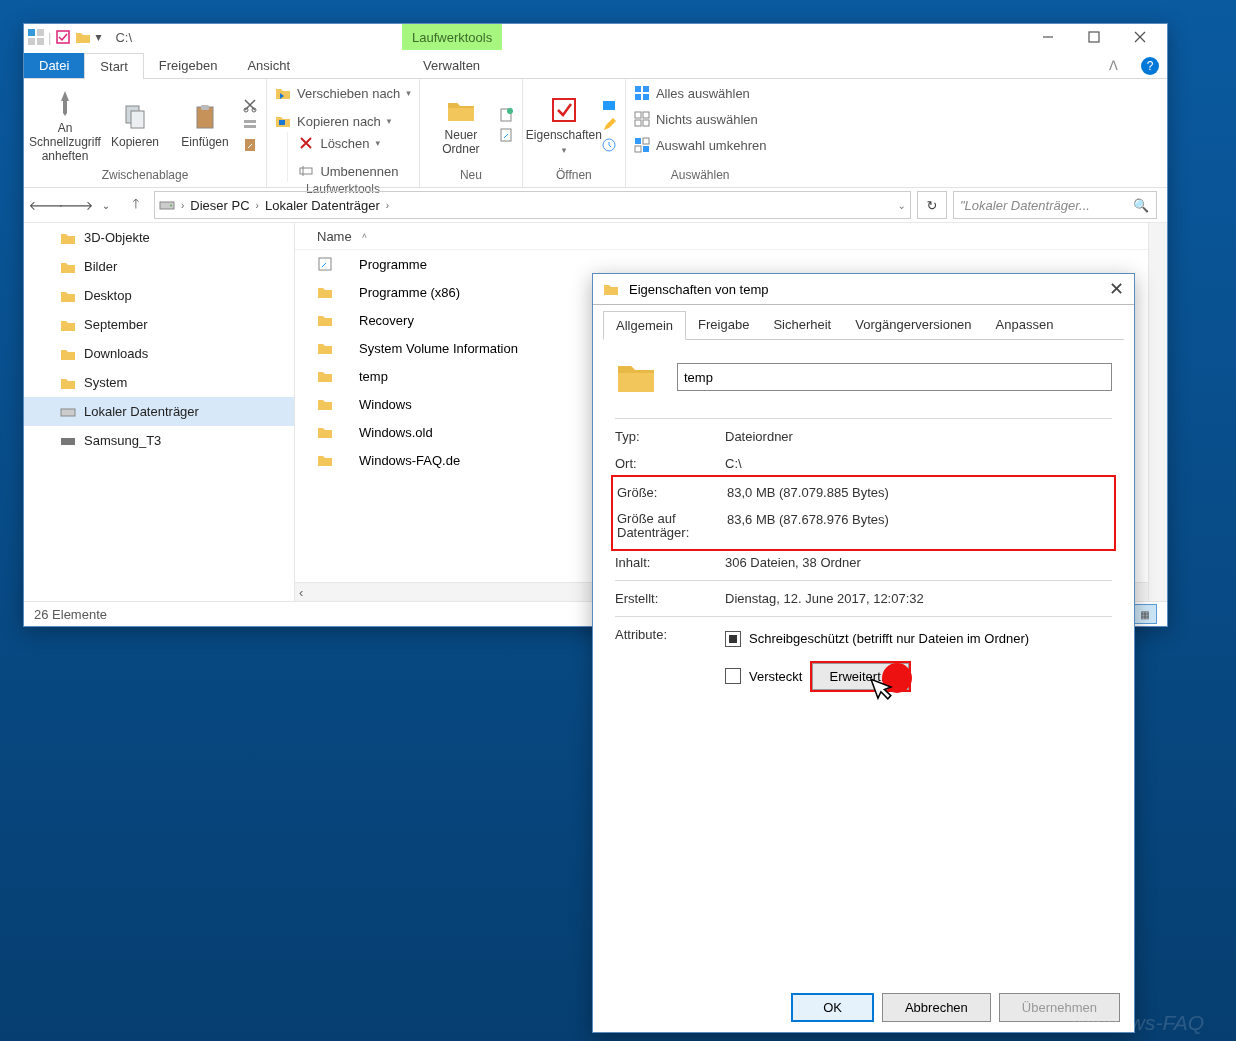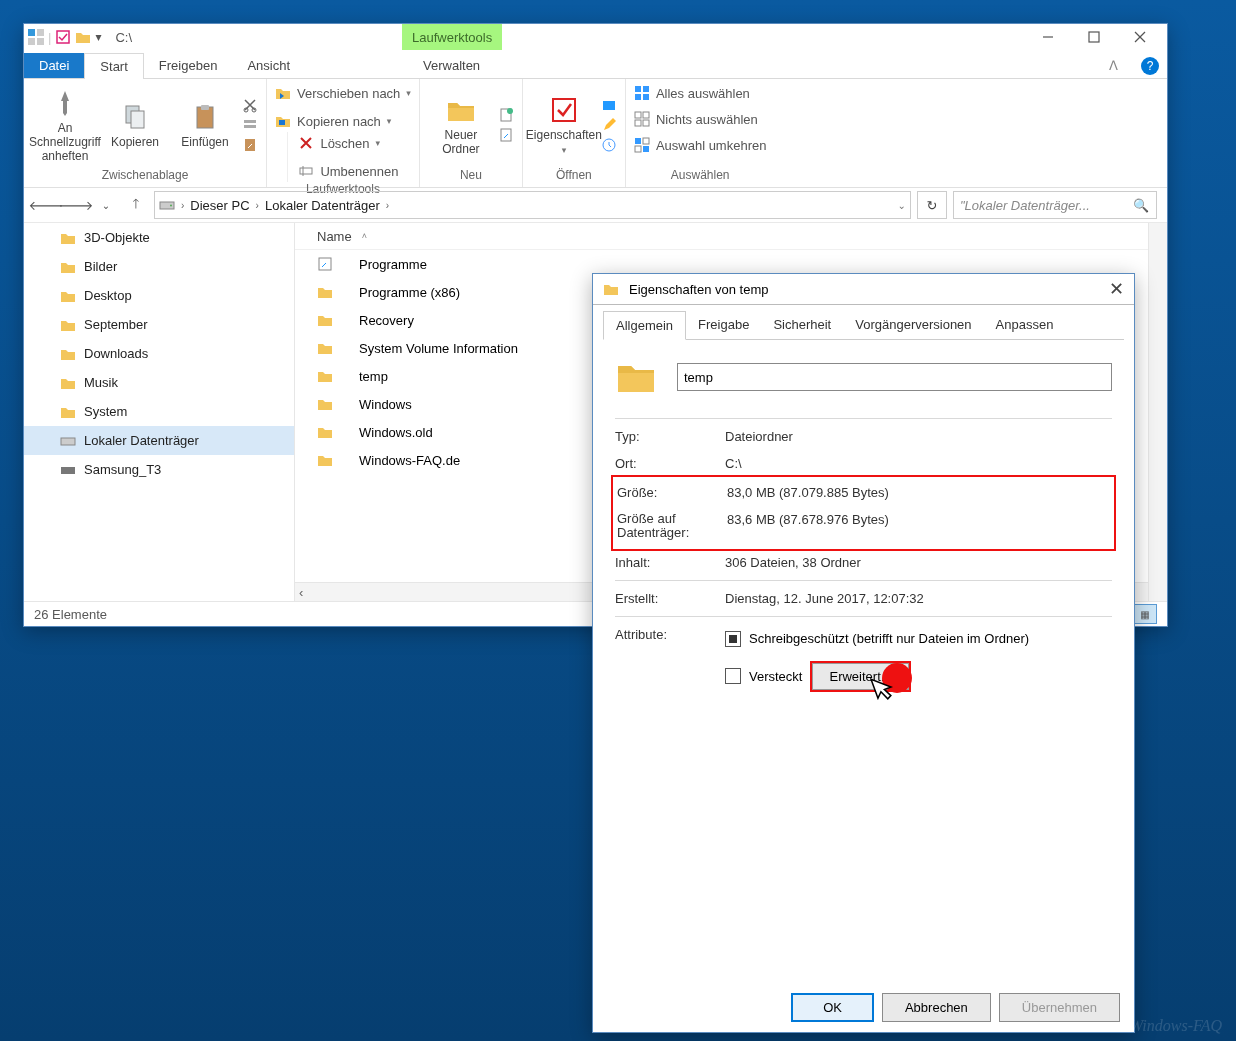--- a/index.html
+++ b/index.html
@@ -88,21 +88,21 @@
 
 .pbtns{position:absolute;bottom:10px;right:14px;display:flex;gap:8px;}
 .pbt{padding:6px 22px;border:1px solid #8a8a8a;background:#e9e9e9;font-size:13px;}
 .pbt.ok{border:2px solid #0078d7;background:#e5f1fb;padding:5px 30px;}
 .pbt.dis{color:#999;}
 
 
 .folder-svg{fill:#f3c65b;}
 .folder-svg .tab{fill:#e9b947;}
 
-.watermark{position:absolute;right:14px;bottom:6px;color:rgba(255,255,255,.15);font-size:16px;font-style:italic;font-family:Liberation Serif, serif;}
+.watermark{position:absolute;right:32px;bottom:6px;color:rgba(255,255,255,.15);font-size:21px;font-style:italic;}
 </style>
 </head>
 <body>
 
 <div class="desktop">
 
   <div class="window explorer">
     <div class="titlebar">
       <div class="ql">
         <span class="qicon"><svg viewBox="0 0 16 16">
@@ -369,26 +369,20 @@
         <div class="tree-item">
             <span class="ficon"><svg viewBox="0 0 16 16" class="folder-svg">
                 <path d="M1 4h5l2 2h7v8H1z"></path>
               </svg></span>
             <span>Downloads</span>
           </div>
         <div class="tree-item">
             <span class="ficon"><svg viewBox="0 0 16 16" class="folder-svg">
                 <path d="M1 4h5l2 2h7v8H1z"></path>
               </svg></span>
-            <span>Musik</span>
-          </div>
-        <div class="tree-item">
-            <span class="ficon"><svg viewBox="0 0 16 16" class="folder-svg">
-                <path d="M1 4h5l2 2h7v8H1z"></path>
-              </svg></span>
             <span>System</span>
           </div>
         <div class="tree-item sel">
             <span class="ficon"><svg viewBox="0 0 16 16">
                 <rect x="1" y="5" width="14" height="7" fill="#ccc" stroke="#888"></rect>
               </svg></span>
             <span>Lokaler Datenträger</span>
           </div>
         <div class="tree-item">
             <span class="ficon"><svg viewBox="0 0 16 16">

